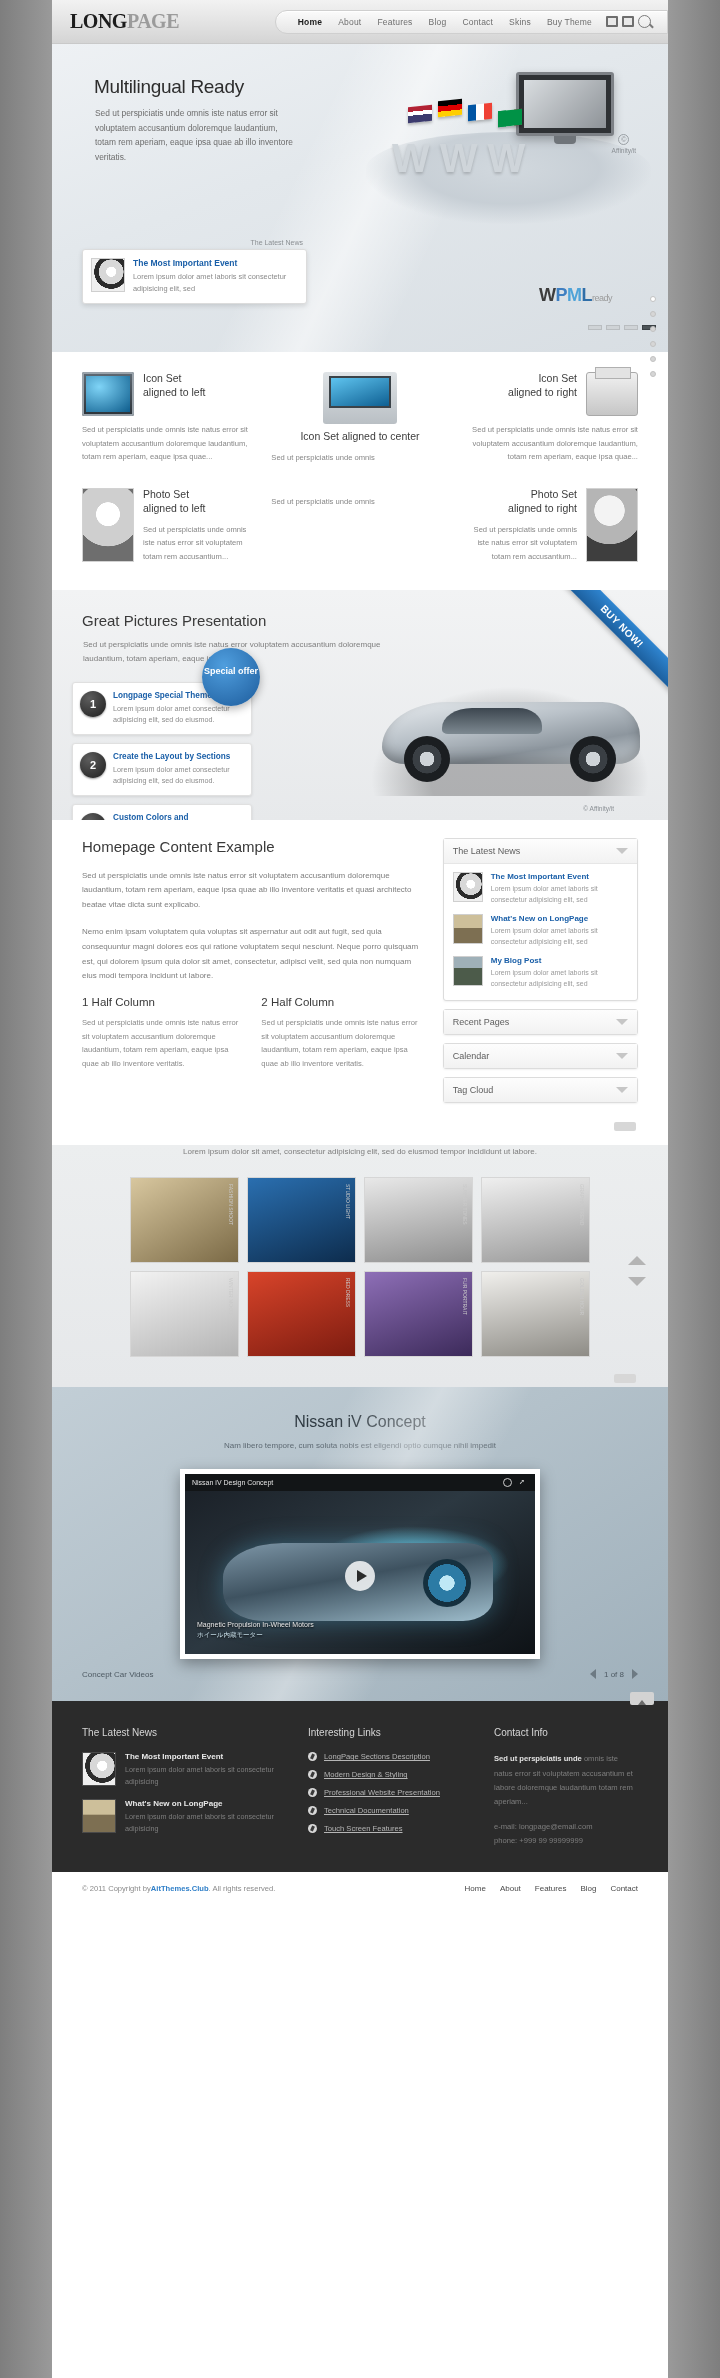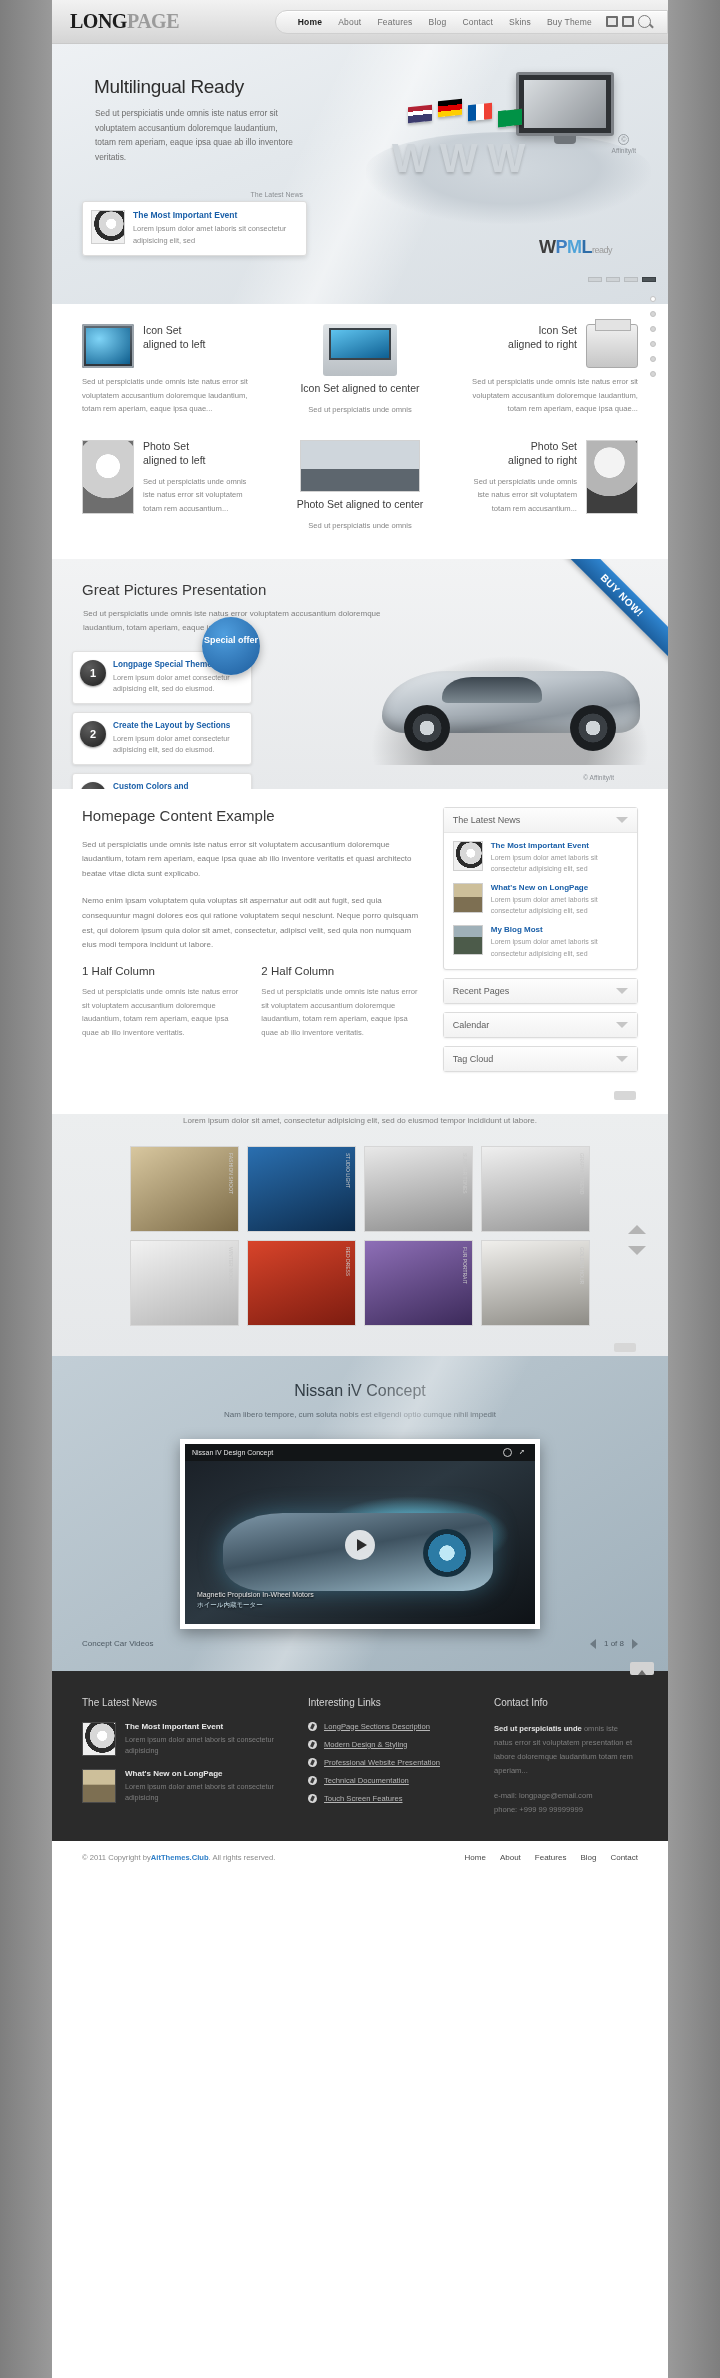--- a/index.html
+++ b/index.html
@@ -28,21 +28,21 @@
          border-radius:12px 0 0 12px; padding:0 6px 0 14px; box-shadow:inset 0 1px 0 #fff; }
   .nav a { font-size:8.5px; color:#6e6e6e; text-decoration:none; padding:0 8px; letter-spacing:0.2px; }
   .nav a.active { color:#1d1d1d; font-weight:bold; }
   .hicons { display:flex; align-items:center; gap:4px; margin-left:6px; margin-right:10px; }
   .hic { width:12px; height:11px; background:#6d6d6d; border-radius:1px; position:relative; }
   .hic::after { content:""; position:absolute; inset:2px; background:#e8e8e8; }
   .searchi { width:13px; height:13px; border:1.6px solid #7a7a7a; border-radius:50%; position:relative; }
   .searchi::after { content:""; position:absolute; width:5px; height:1.6px; background:#7a7a7a; transform:rotate(45deg); right:-4px; bottom:0px; }
 
   
-  .hero { position:relative; height:260px; overflow:hidden;
+  .hero { position:relative; height:308px; overflow:hidden;
           background:linear-gradient(160deg,#eef1f4 0%,#e3e8ec 40%,#d8dee3 100%); }
   .hero::before { content:""; position:absolute; left:-10%; top:-40%; width:130%; height:180%;
      background:linear-gradient(115deg, rgba(255,255,255,0) 40%, rgba(255,255,255,.55) 48%, rgba(255,255,255,0) 56%); }
   .hero-h { position:absolute; left:42px; top:32px; font-size:19px; color:#2d2d2d; font-weight:normal; letter-spacing:-0.3px; }
   .hero-p { position:absolute; left:43px; top:62px; width:205px; font-size:8.4px; line-height:1.75; color:#6d6d6d; }
   
   .globe { position:absolute; right:12px; top:26px; width:300px; height:160px; }
   .globe .map { position:absolute; left:10px; top:62px; width:285px; height:92px;
      background:radial-gradient(ellipse at 50% 40%, #cfd6dc 0%, #c3cbd2 45%, rgba(195,203,210,0) 72%);
      border-radius:50%/40%; opacity:.85; }
@@ -83,21 +83,21 @@
 
   
   .sec { position:relative; padding:0 30px; }
   .sec-title { text-align:center; font-size:16px; color:#3a3a3a; font-weight:normal; padding-top:26px; }
   .sec-sub { text-align:center; font-size:8px; line-height:1.8; color:#7e7e7e; margin:8px auto 0; width:500px; }
   .band-white { background:#fff; }
 
   
   .iset { display:flex; gap:12px; margin-top:20px; }
   .icard { flex:1; }
-  .icard.center { text-align:center; }
+  .icard.center { text-align:left; }
   .icard.right { text-align:right; }
   .ic-head { display:flex; gap:9px; align-items:flex-start; }
   .icard.right .ic-head { flex-direction:row-reverse; }
   .icard.center .ic-head { flex-direction:column; align-items:center; gap:6px; }
   .ic-img { width:52px; height:44px; flex:0 0 52px; }
   .ic-img.lap{width:74px;height:50px;}
   .ic-ttl { font-size:10.5px; line-height:1.3; color:#3c3c3c; }
   .ic-txt { font-size:7.6px; line-height:1.8; color:#878787; margin-top:7px; }
   .pc-img { width:52px; height:74px; flex:0 0 52px; border:1px solid #d2d2d2; }
   .pc-img.wide { width:120px; height:62px; }
@@ -352,24 +352,20 @@
         <div class="ic-head">
           <div class="pc-img ph1"></div>
           <div>
             <div class="ic-ttl" style="white-space:pre-line">Photo Set
 aligned to left</div>
             <div class="ic-txt">Sed ut perspiciatis unde omnis iste natus error sit voluptatem totam rem accusantium...</div>
           </div>
         </div>
       </div>
       <div class="icard center">
-        <div class="ic-head">
-          <div class="pc-img wide ph2"></div>
-          <div class="ic-ttl">Photo Set aligned to center</div>
-        </div>
         <div class="ic-txt">Sed ut perspiciatis unde omnis</div>
       </div>
       <div class="icard right">
         <div class="ic-head">
           <div class="pc-img ph3"></div>
           <div>
             <div class="ic-ttl" style="white-space:pre-line">Photo Set
 aligned to right</div>
             <div class="ic-txt">Sed ut perspiciatis unde omnis iste natus error sit voluptatem totam rem accusantium...</div>
           </div>
@@ -451,21 +447,21 @@
             <div class="witem">
               <div class="wthumb wt2"></div>
               <div>
                 <div class="wtt">What's New on LongPage</div>
                 <div class="wtd">Lorem ipsum dolor amet laboris sit consectetur adipisicing elit, sed</div>
               </div>
             </div>
             <div class="witem">
               <div class="wthumb wt3"></div>
               <div>
-                <div class="wtt">My Blog Most</div>
+                <div class="wtt">My Blog Post</div>
                 <div class="wtd">Lorem ipsum dolor amet laboris sit consectetur adipisicing elit, sed</div>
               </div>
             </div>
           </div>
         </div>
 
         <div class="wbox closed">
           <div class="wh-bar">
             <span>Recent Pages</span>
             <span class="caret"></span>
@@ -594,21 +590,21 @@
         </a>
       <a class="flink" href="#">
           <span class="bul"></span>
           <span>Touch Screen Features</span>
         </a>
     </div>
 
     <div class="fcol3">
       <h4>Contact Info</h4>
       <div class="fci">
-        <b>Sed ut perspiciatis unde</b><span> omnis iste natus error sit voluptatem presentation et labore doloremque laudantium totam rem aperiam...</span>
+        <b>Sed ut perspiciatis unde</b><span> omnis iste natus error sit voluptatem accusantium et labore doloremque laudantium totam rem aperiam...</span>
         <span class="cm">e-mail: longpage@email.com</span>
         <span>phone: +999 99 99999999</span>
       </div>
     </div>
   </div>
 
   <div class="copy">
     <span>© 2011 Copyright by </span>
       <a href="#">AitThemes.Club</a>
       <span>. All rights reserved.</span>

